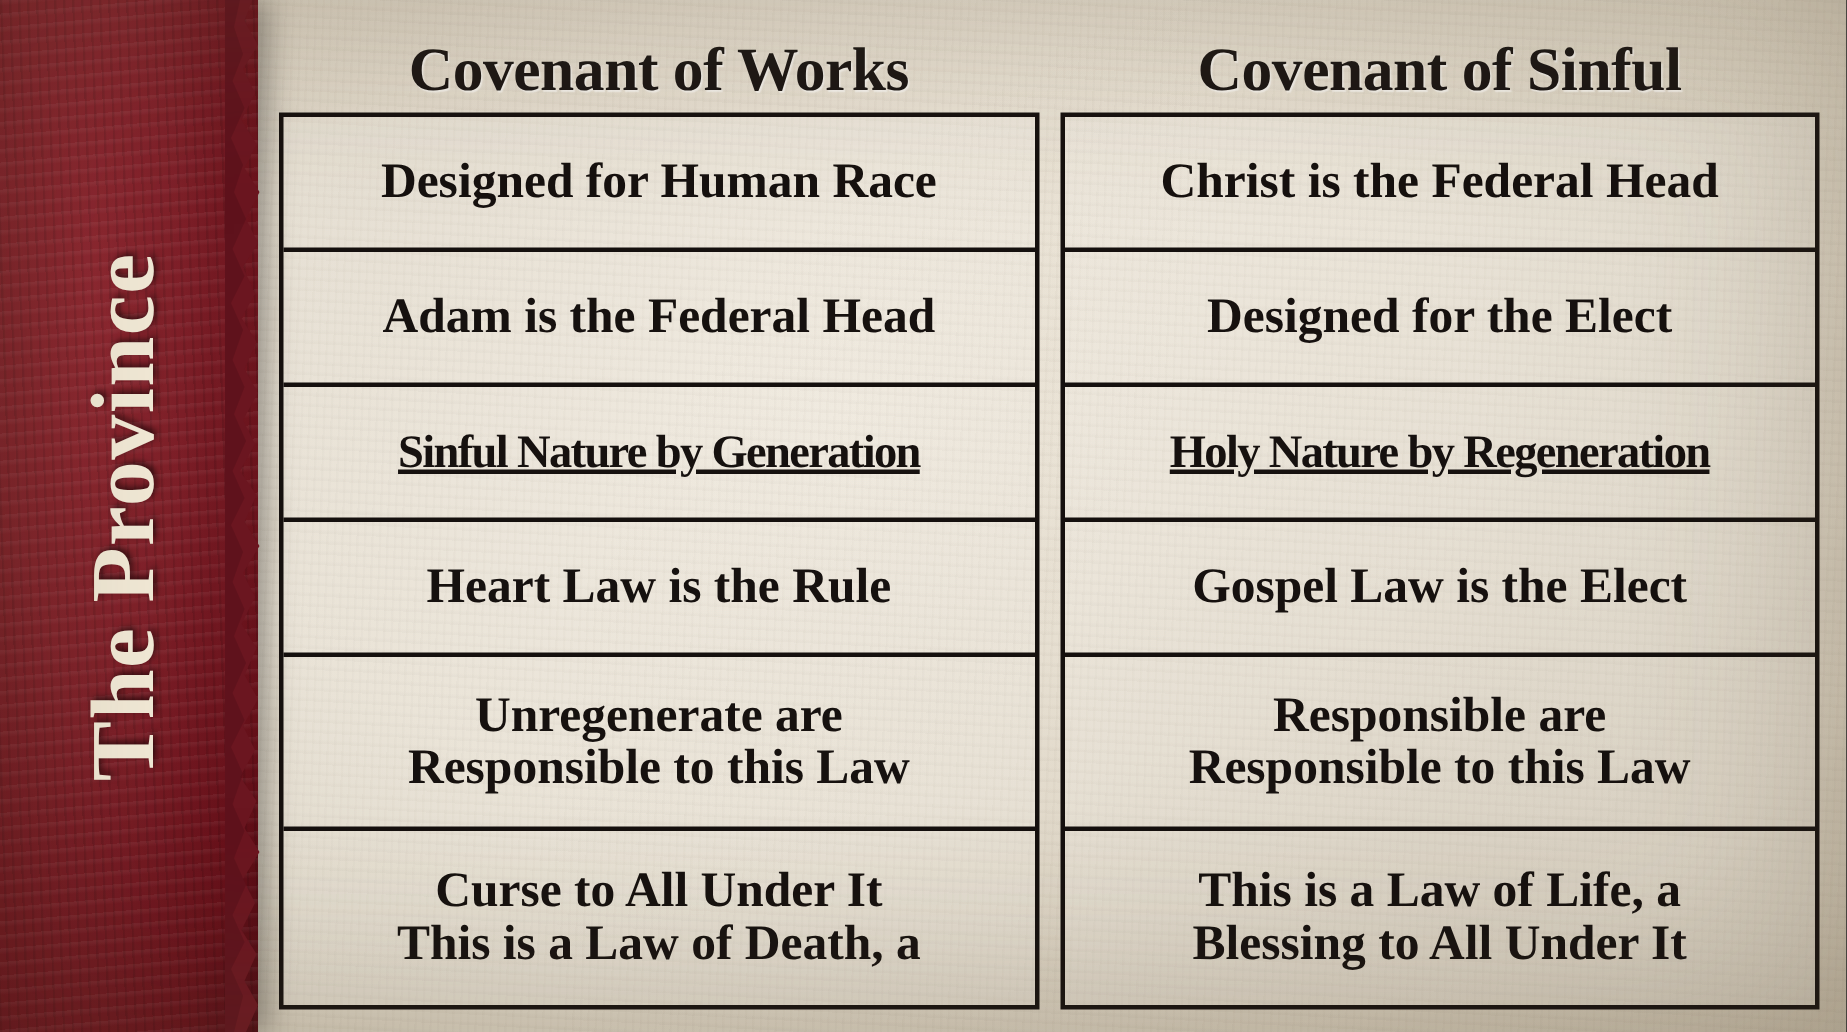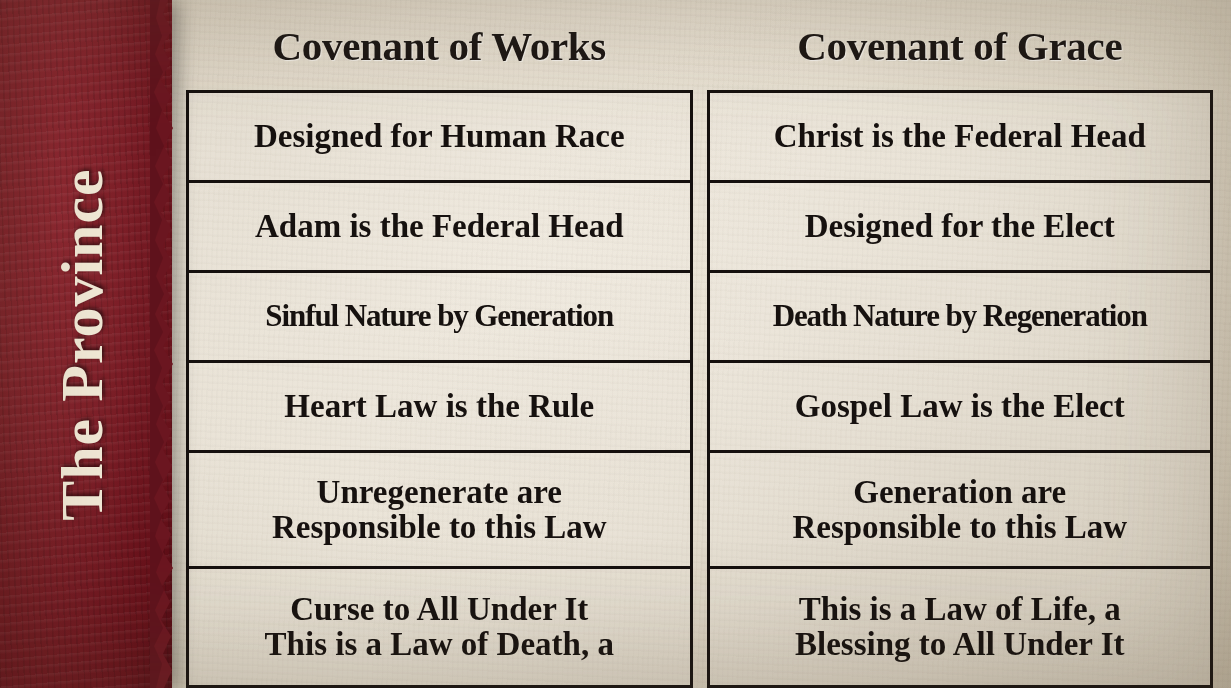--- a/index.html
+++ b/index.html
@@ -104,21 +104,21 @@
     flex-direction: column;
     min-width: 0;
   }
   .col-heading {
     text-align: center;
     font-family: "Liberation Serif", serif;
     font-weight: bold;
     font-size: 41px;
     color: #1a1513;
     letter-spacing: -0.3px;
-    margin-bottom: 20px;
+    margin-bottom: 5px;
     text-shadow: 1px 1px 1px rgba(255,255,255,0.6);
   }
   .table {
     border: 3px solid #15100e;
     display: flex;
     flex-direction: column;
     background: rgba(255,255,255,0.16);
   }
   .cell {
     border-bottom: 3px solid #15100e;
@@ -128,21 +128,21 @@
     justify-content: center;
     text-align: center;
     font-family: "Liberation Serif", serif;
     font-weight: bold;
     color: #16110f;
     padding: 4px 6px;
     line-height: 1.06;
   }
   .cell:last-child { border-bottom: none; }
   .cell.one-line { height: 90px; font-size: 33px; }
-  .cell.one-line.tight { font-size: 31px; letter-spacing: -1.1px; }
+  .cell.one-line.tight { font-size: 31px; letter-spacing: -1.1px; text-decoration: underline; }
   .cell.two-line { height: 116px; font-size: 33px; }
   .cell span { display: block; }
 </style>
 </head>
 <body>
 
 <div id="slide">
 
   <div id="paper-grain"></div>
 
@@ -186,37 +186,37 @@
           <div class="cell two-line">
             <div>
               <span>Curse to All Under It</span>
               <span>This is a Law of Death, a</span>
             </div>
           </div>
         </div>
       </div>
 
       <div class="column">
-        <div class="col-heading">Covenant of Grace</div>
+        <div class="col-heading">Covenant of Sinful</div>
         <div class="table">
           <div class="cell one-line">
             <span>Christ is the Federal Head</span>
           </div>
           <div class="cell one-line">
             <span>Designed for the Elect</span>
           </div>
           <div class="cell one-line tight">
-            <span>Death Nature by Regeneration</span>
+            <span>Holy Nature by Regeneration</span>
           </div>
           <div class="cell one-line">
             <span>Gospel Law is the Elect</span>
           </div>
           <div class="cell two-line">
             <div>
-              <span>Generation are</span>
+              <span>Responsible are</span>
               <span>Responsible to this Law</span>
             </div>
           </div>
           <div class="cell two-line">
             <div>
               <span>This is a Law of Life, a</span>
               <span>Blessing to All Under It</span>
             </div>
           </div>
         </div>

